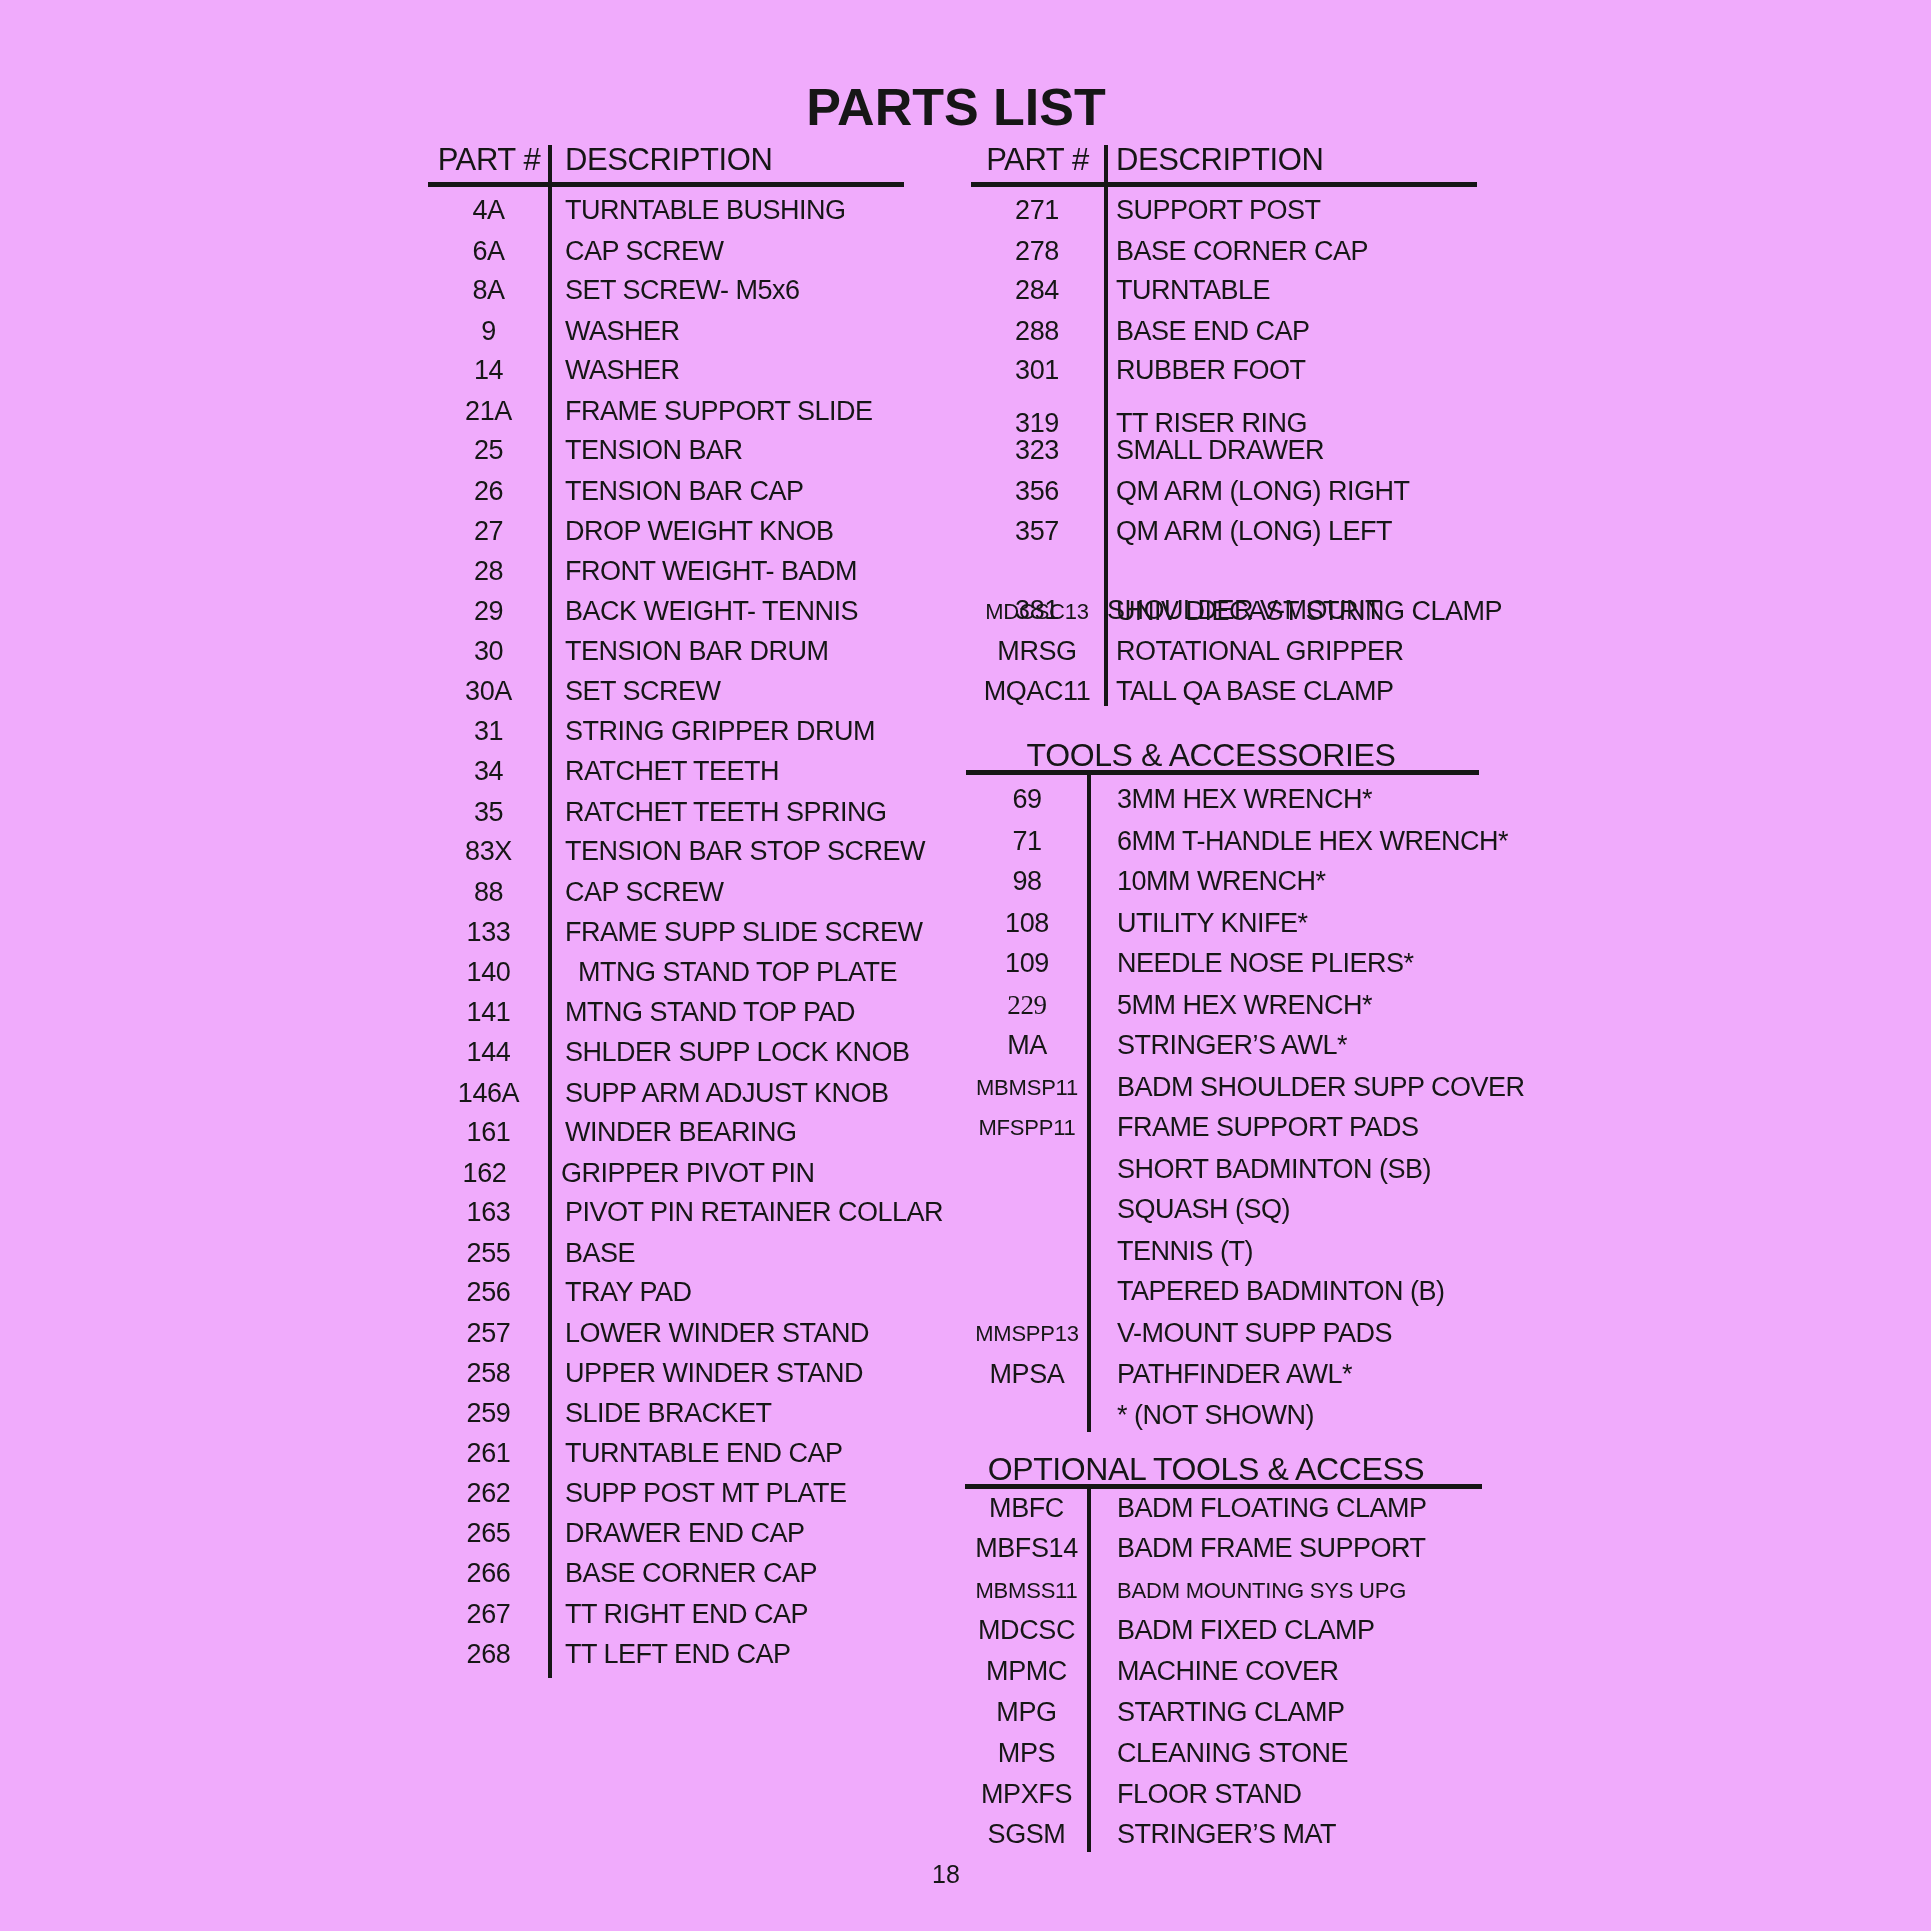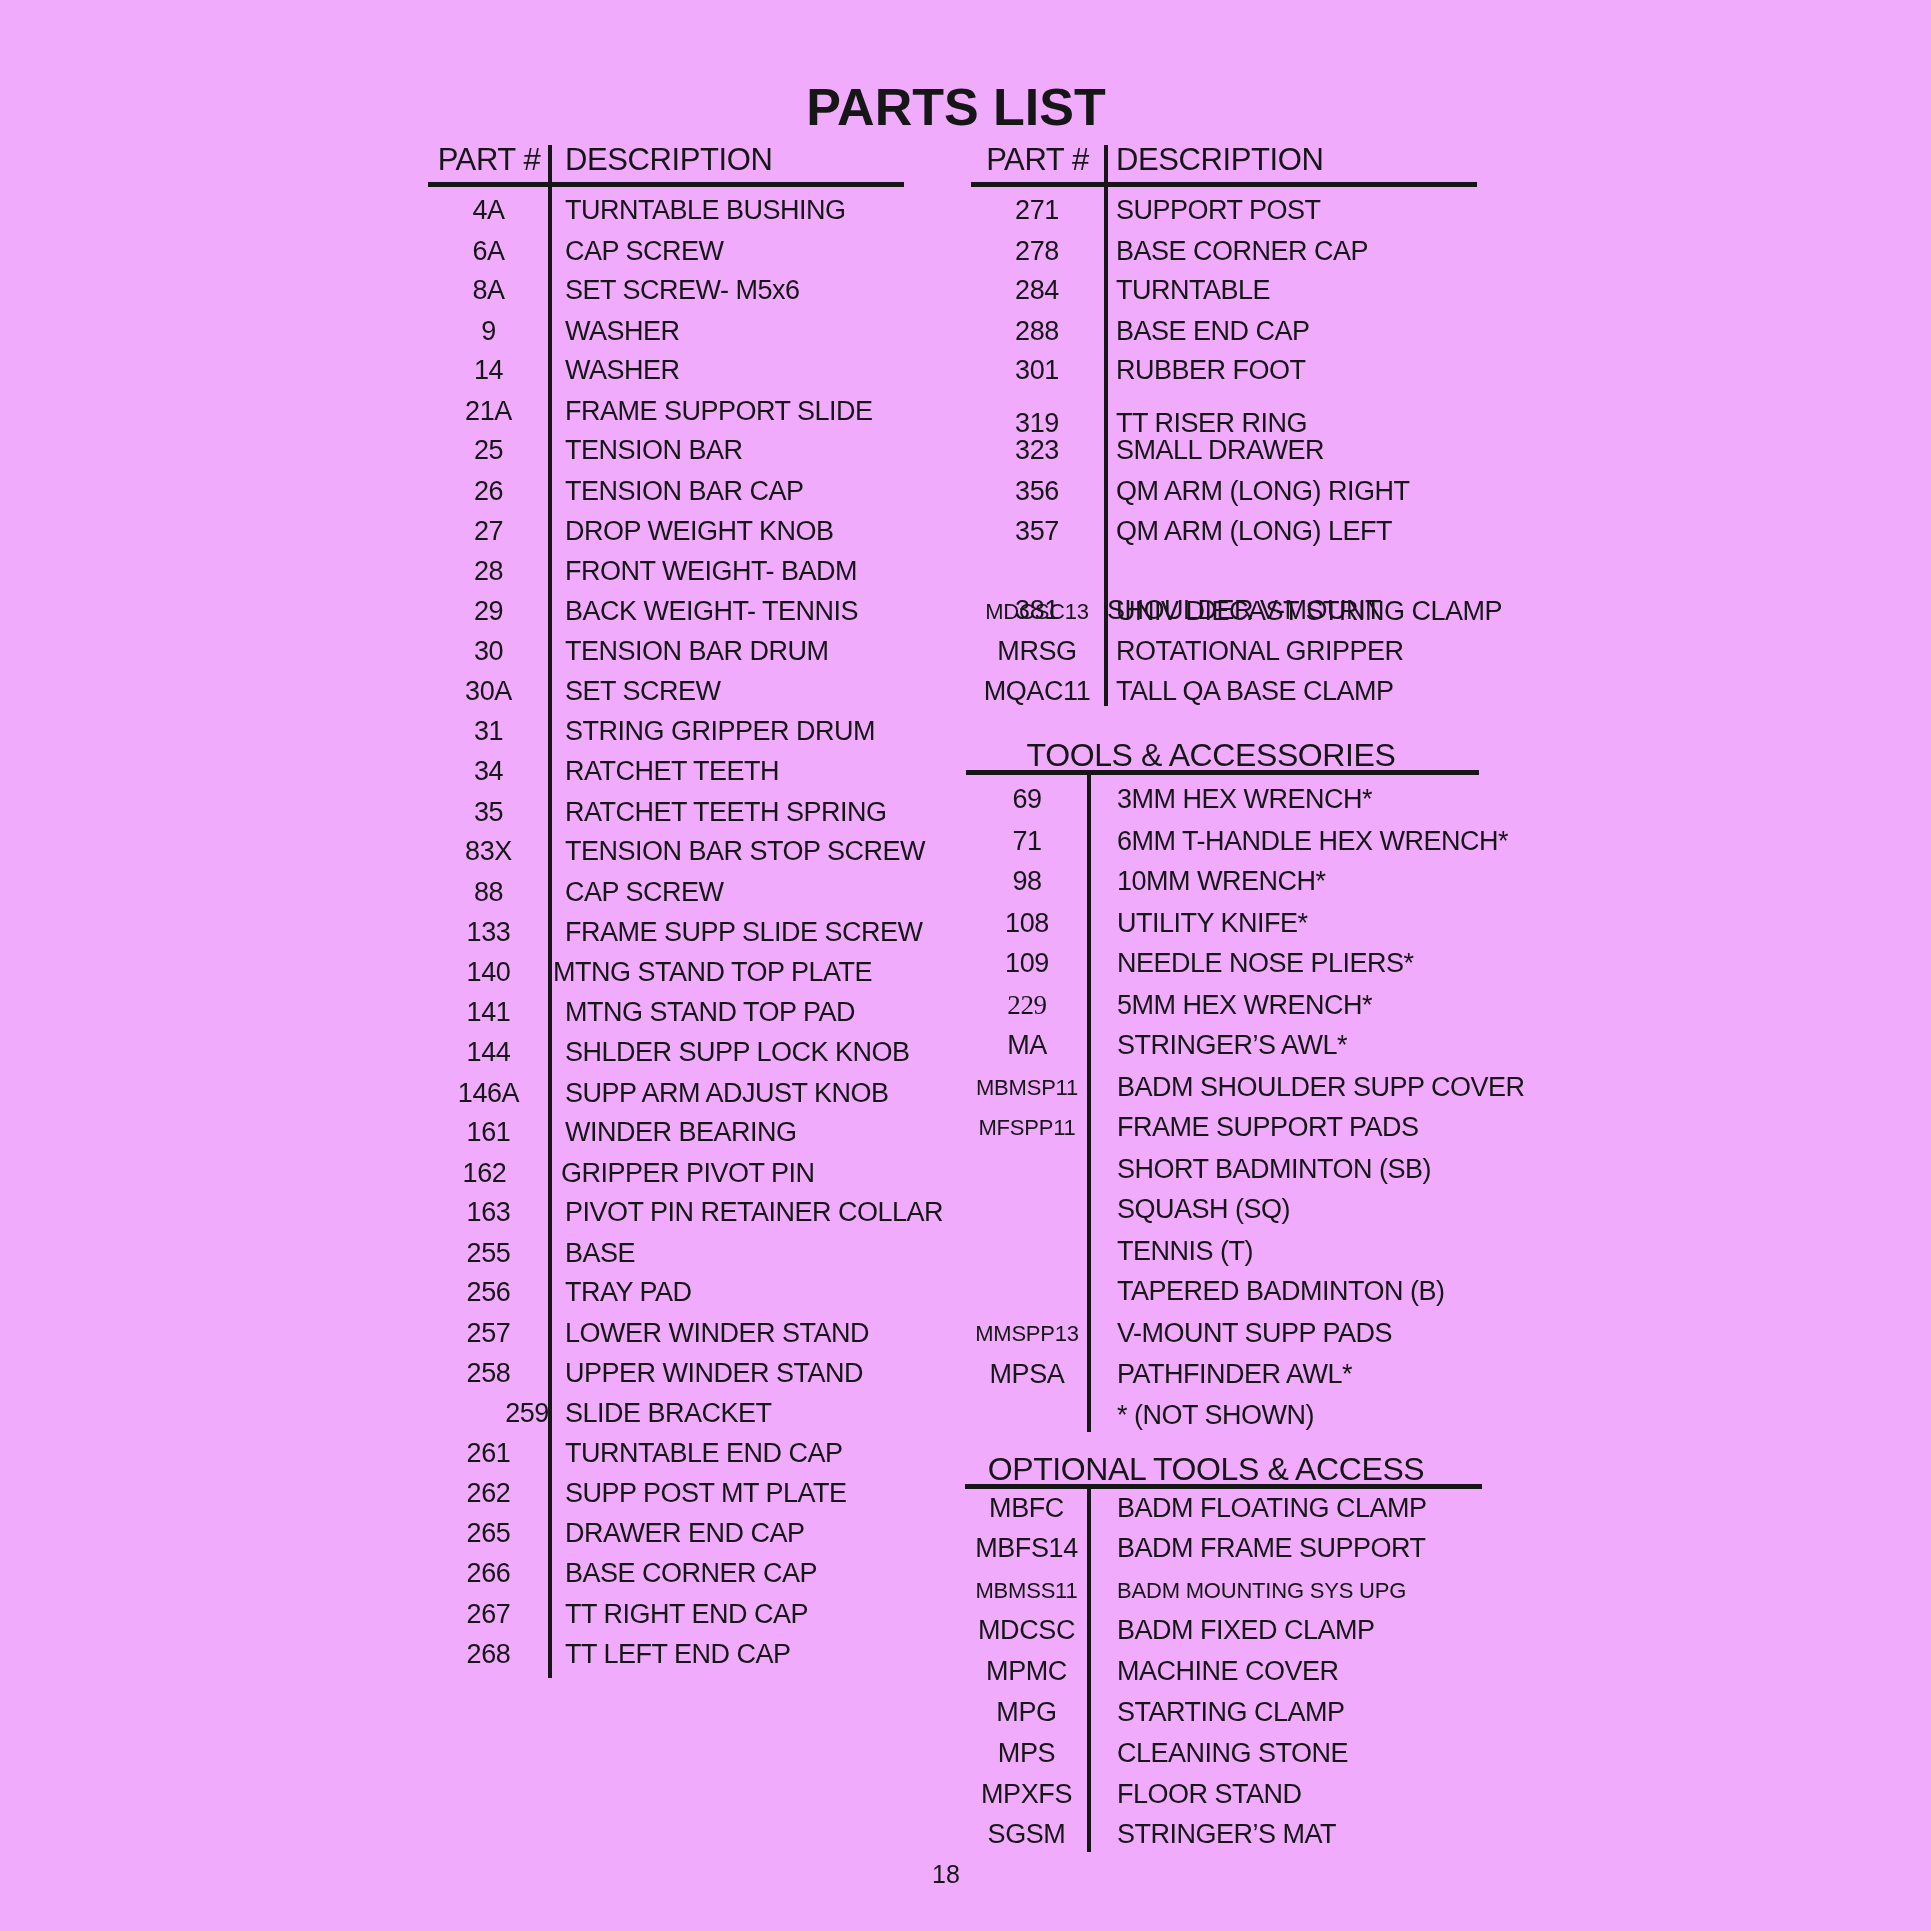--- a/index.html
+++ b/index.html
@@ -129,21 +129,21 @@
       <div class="row" style="left: 428px; top: 876px; width: 541px;">
         <span class="part" style="width: 121px;">88</span>
         <span class="desc" style="left: 137px;">CAP SCREW</span>
       </div>
       <div class="row" style="left: 428px; top: 916px; width: 541px;">
         <span class="part" style="width: 121px;">133</span>
         <span class="desc" style="left: 137px;">FRAME SUPP SLIDE SCREW</span>
       </div>
       <div class="row" style="left: 428px; top: 956px; width: 541px;">
         <span class="part" style="width: 121px;">140</span>
-        <span class="desc" style="left: 125px;">MTNG STAND TOP PLATE</span>
+        <span class="desc" style="left: 150px;">MTNG STAND TOP PLATE</span>
       </div>
       <div class="row" style="left: 428px; top: 996px; width: 541px;">
         <span class="part" style="width: 121px;">141</span>
         <span class="desc" style="left: 137px;">MTNG STAND TOP PAD</span>
       </div>
       <div class="row" style="left: 428px; top: 1036px; width: 541px;">
         <span class="part" style="width: 121px;">144</span>
         <span class="desc" style="left: 137px;">SHLDER SUPP LOCK KNOB</span>
       </div>
       <div class="row" style="left: 428px; top: 1077px; width: 541px;">
@@ -172,21 +172,21 @@
       </div>
       <div class="row" style="left: 428px; top: 1317px; width: 541px;">
         <span class="part" style="width: 121px;">257</span>
         <span class="desc" style="left: 137px;">LOWER WINDER STAND</span>
       </div>
       <div class="row" style="left: 428px; top: 1357px; width: 541px;">
         <span class="part" style="width: 121px;">258</span>
         <span class="desc" style="left: 137px;">UPPER WINDER STAND</span>
       </div>
       <div class="row" style="left: 428px; top: 1397px; width: 541px;">
-        <span class="part" style="width: 121px; text-align: right;">259</span>
+        <span class="part" style="width: 121px;">259</span>
         <span class="desc" style="left: 137px;">SLIDE BRACKET</span>
       </div>
       <div class="row" style="left: 428px; top: 1437px; width: 541px;">
         <span class="part" style="width: 121px;">261</span>
         <span class="desc" style="left: 137px;">TURNTABLE END CAP</span>
       </div>
       <div class="row" style="left: 428px; top: 1477px; width: 541px;">
         <span class="part" style="width: 121px;">262</span>
         <span class="desc" style="left: 137px;">SUPP POST MT PLATE</span>
       </div>

